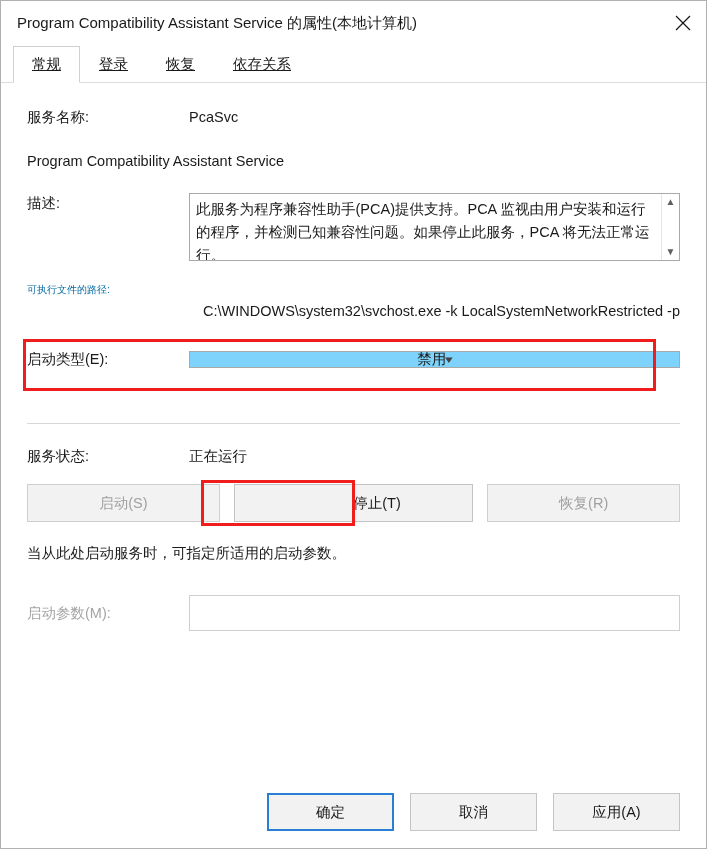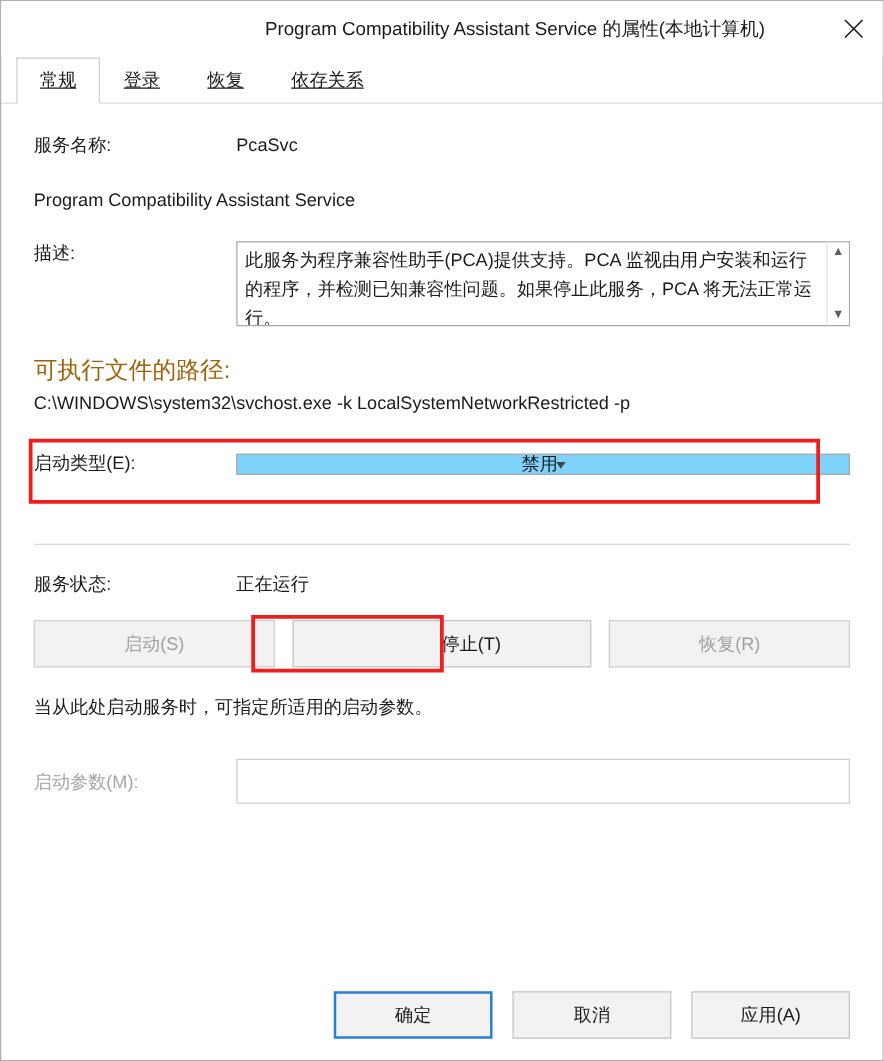--- a/index.html
+++ b/index.html
@@ -26,23 +26,23 @@
     box-sizing: border-box;
     display: flex;
     flex-direction: column;
   }
   
   .titlebar {
     height: 44px;
     min-height: 44px;
     display: flex;
     align-items: center;
-    justify-content: flex-end;
-    background: #ffffff;
-    padding-left: 4px;
+    justify-content: space-between;
+    background: #ffffff;
+    padding-left: 16px;
     gap: 48px;
   }
   .titlebar-text {
     font-size: 15px;
     color: #1a1a1a;
     white-space: nowrap;
   }
   .close-btn {
     width: 46px;
     height: 43px;
@@ -146,28 +146,29 @@
     box-sizing: border-box;
   }
   .desc-scroll span {
     font-size: 10px;
     color: #606060;
     line-height: 10px;
   }
 
   .path-label {
     margin-top: 22px;
-    font-size: 19px;
-    color: #a16207;
+    font-size: 10px;
+    color: #0369a1;
   }
   .path-value {
     margin-top: 6px;
     font-size: 14.5px;
     color: #1a1a1a;
     white-space: nowrap;
+    text-align: right;
   }
 
   
   .startup-wrap {
     margin-top: 20px;
     position: relative;
     padding: 10px 0 12px 0;
   }
   .startup-row {
     display: flex;

